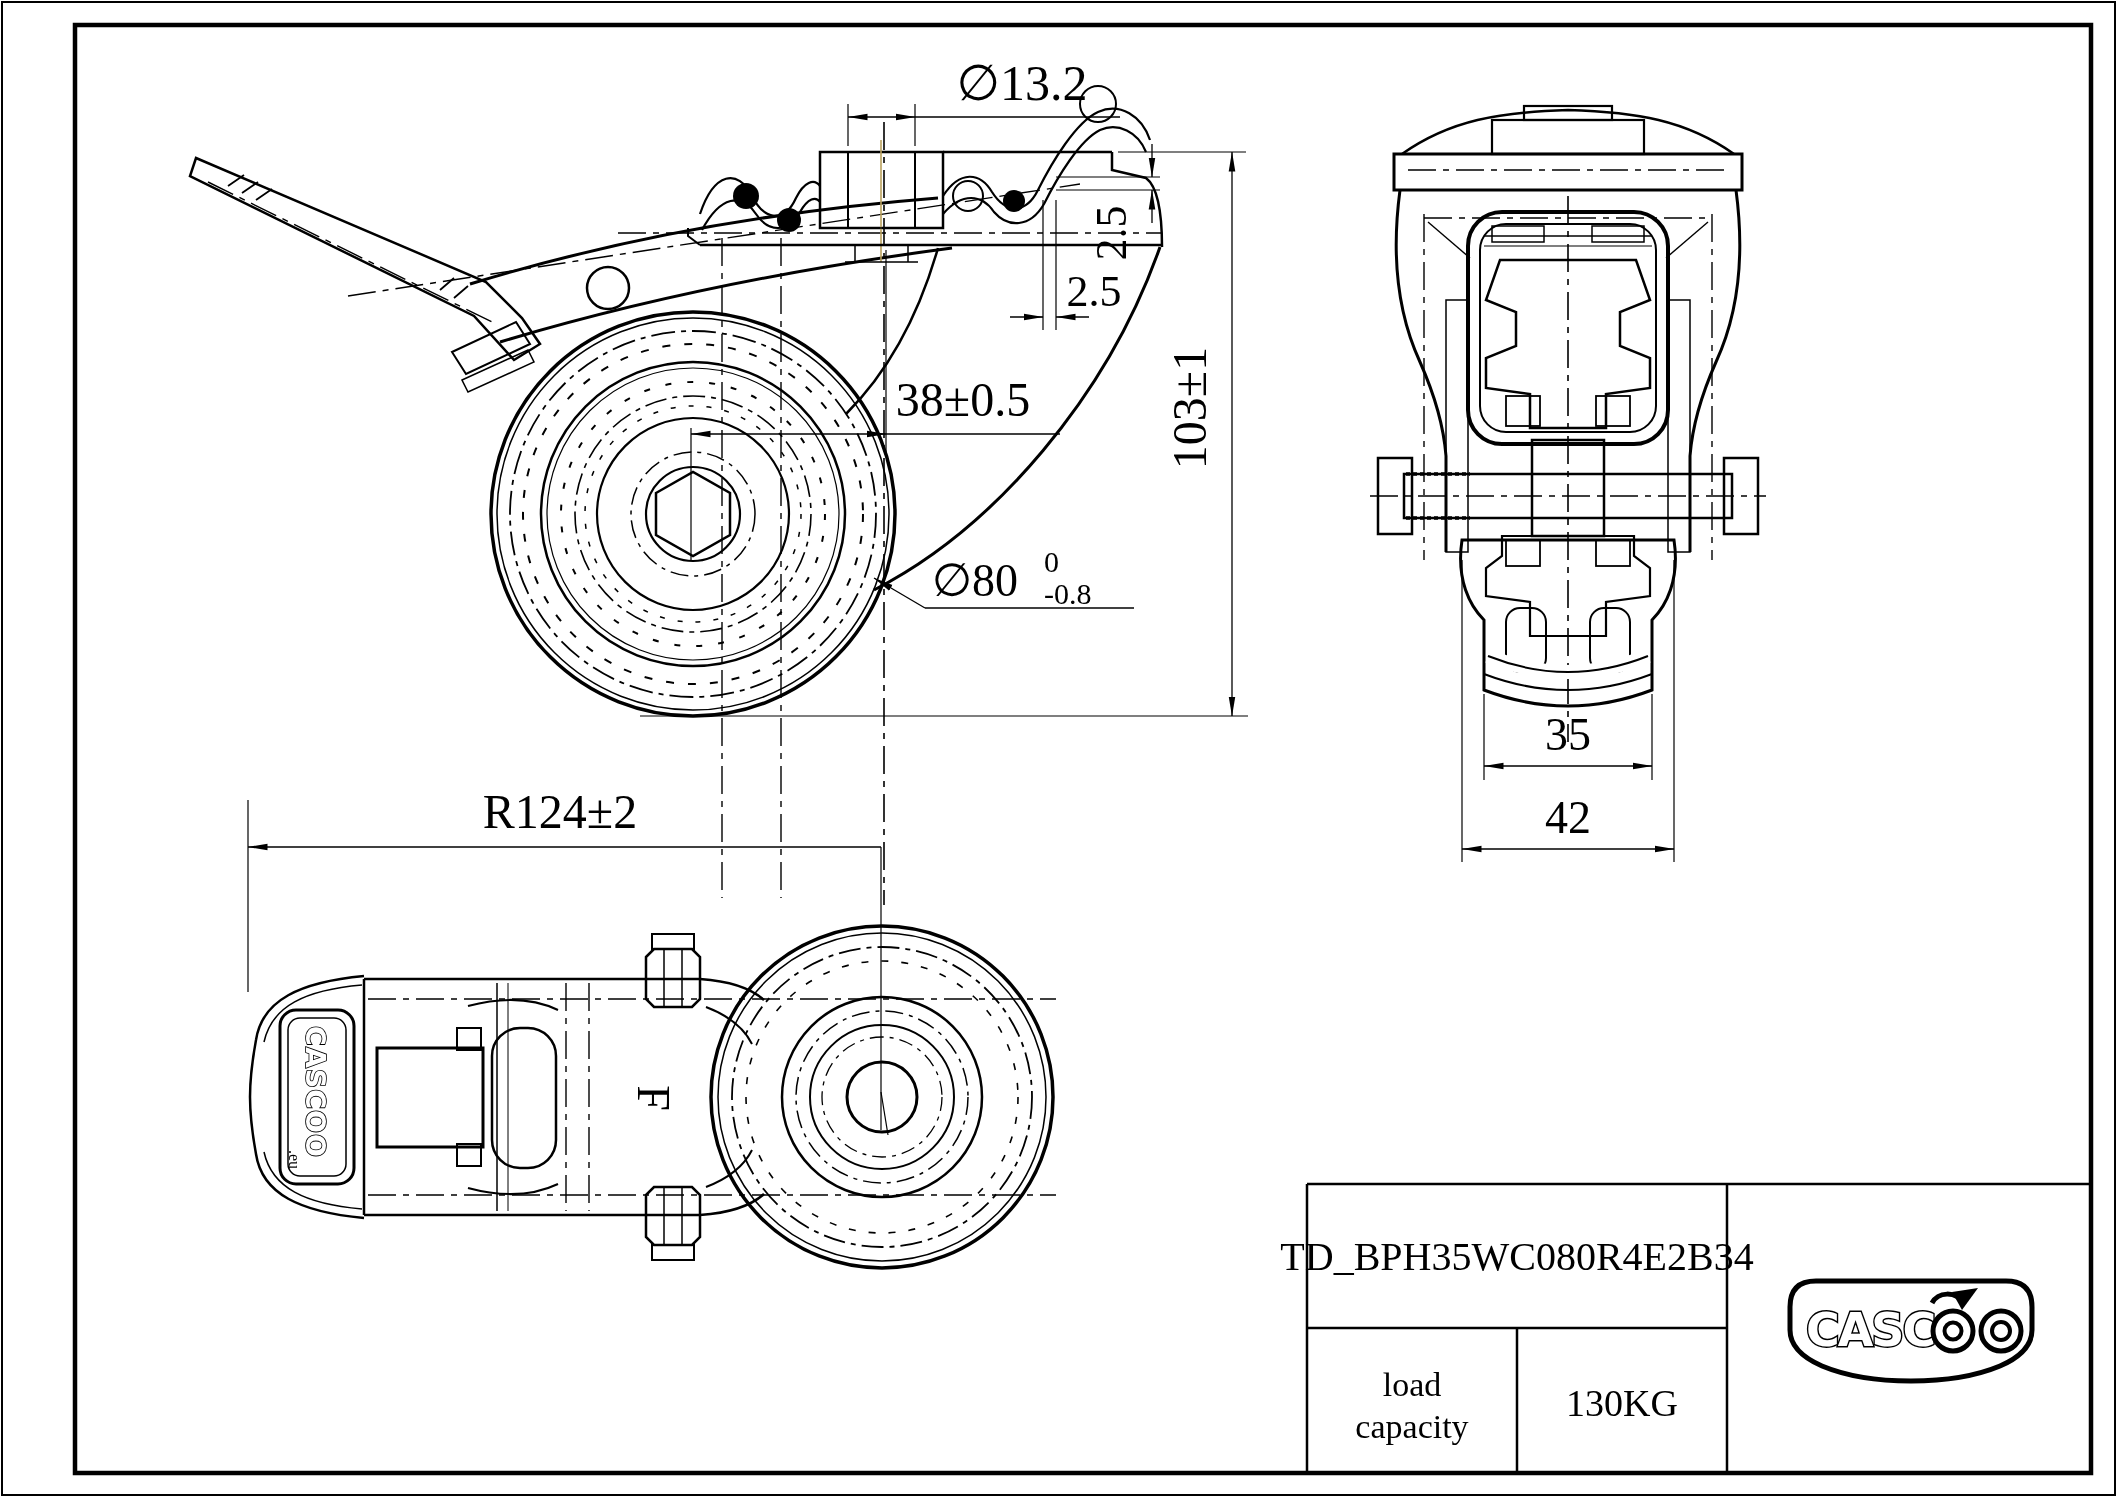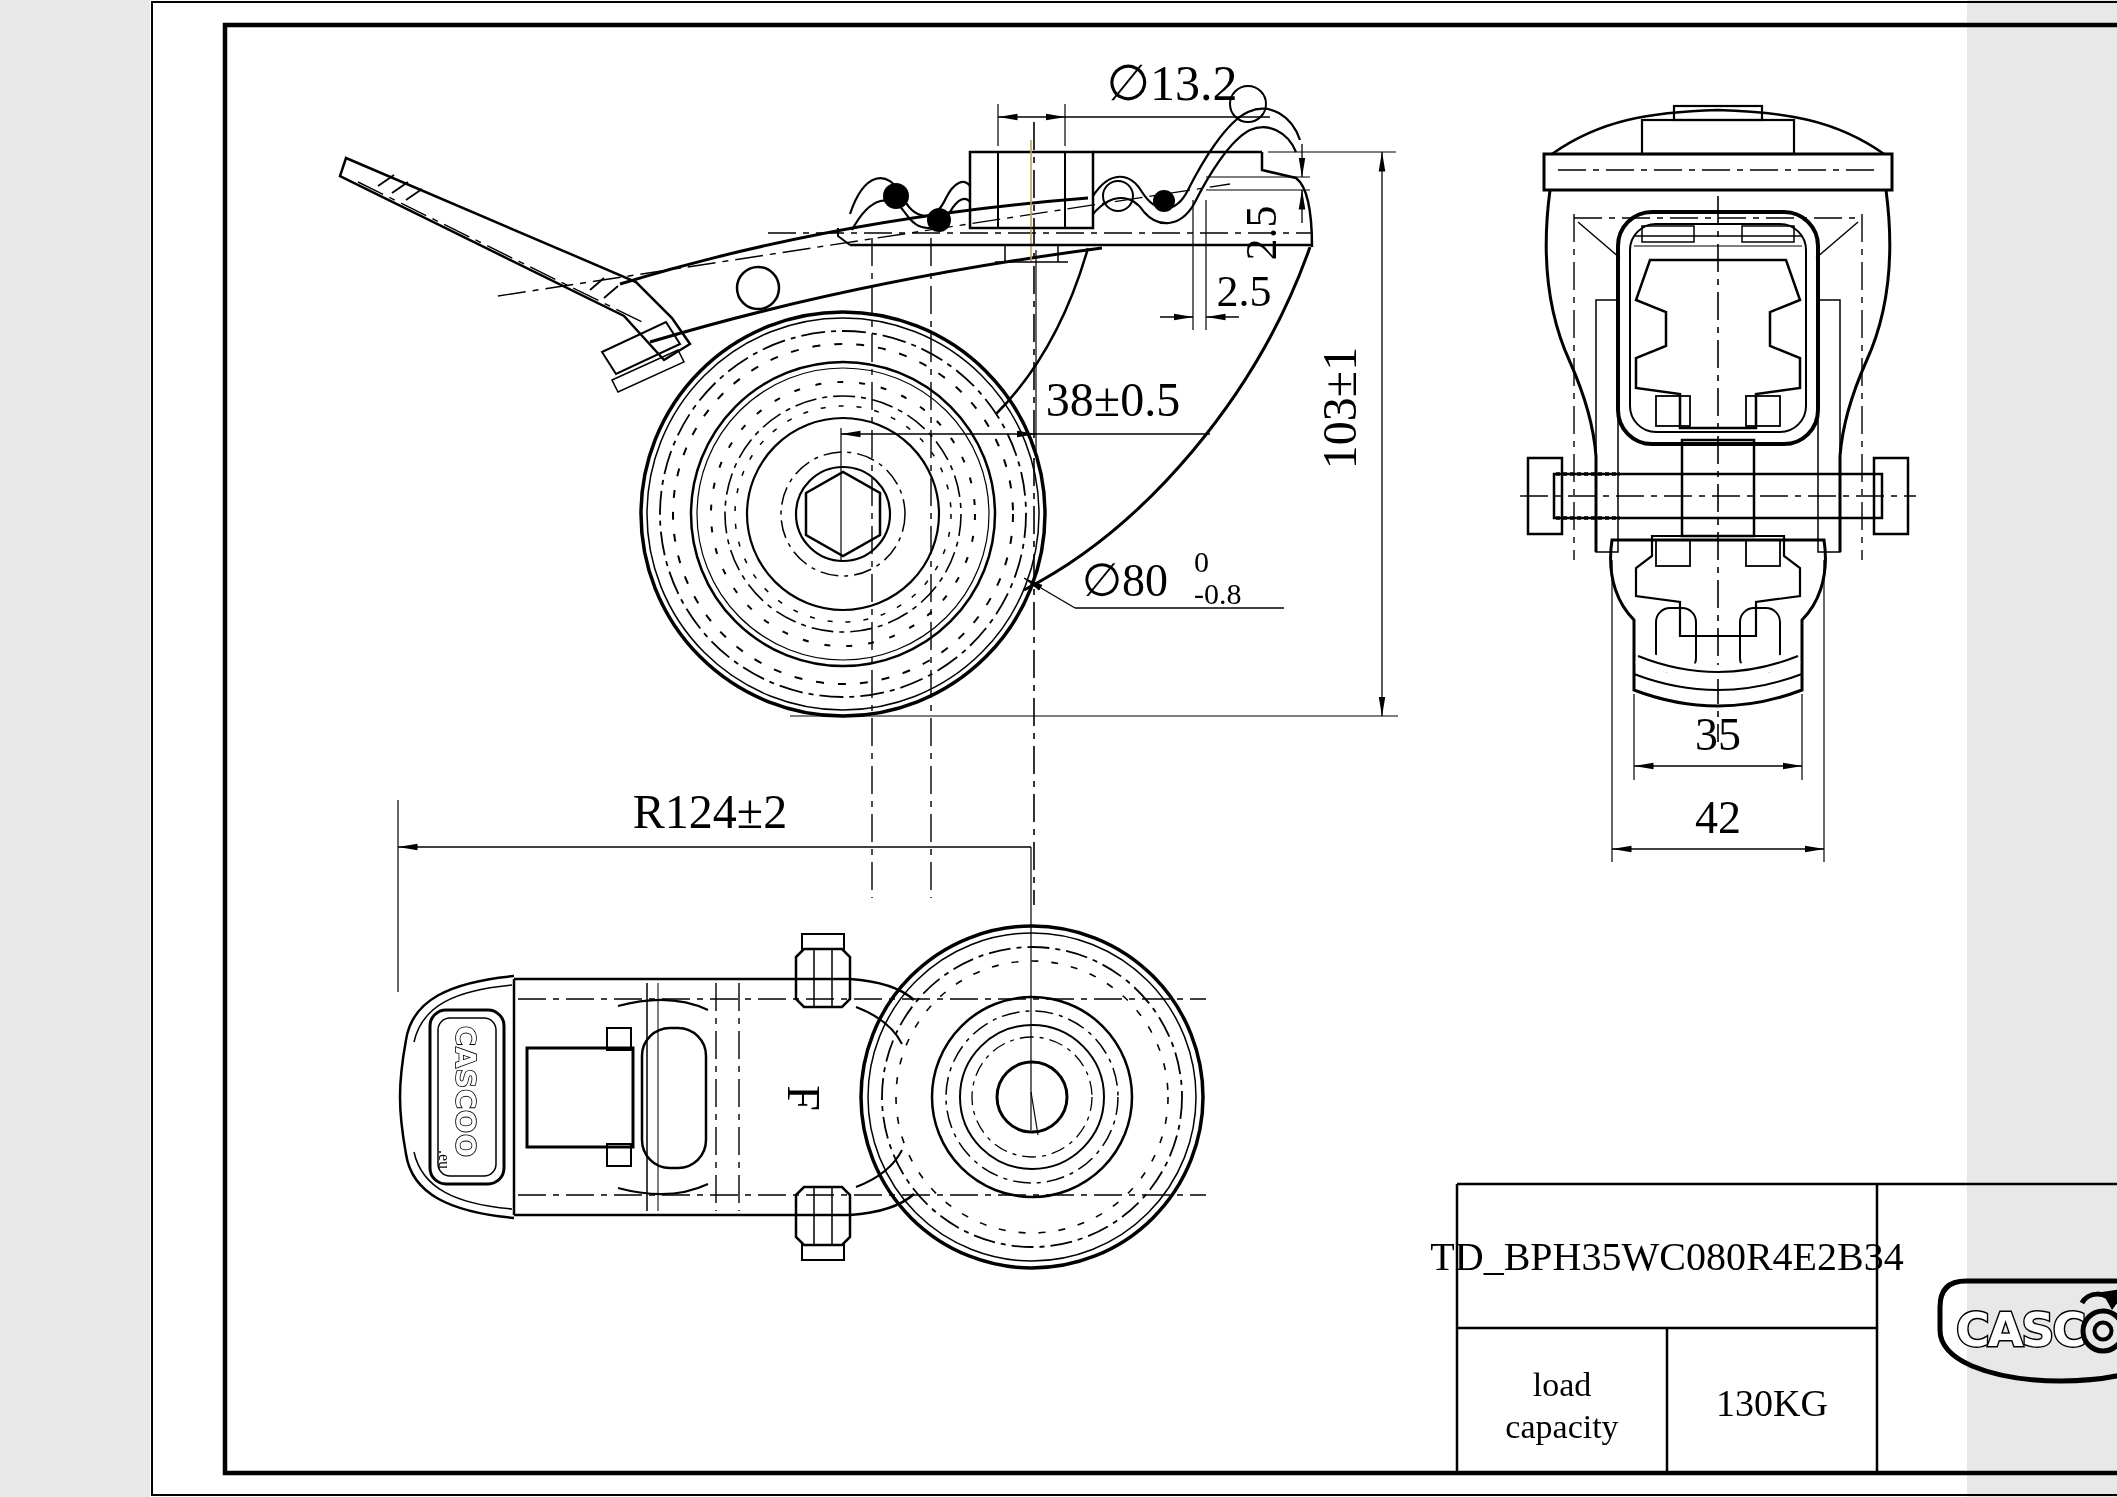--- a/index.html
+++ b/index.html
@@ -1,16 +1,16 @@
 <!DOCTYPE html>
 <html><head>
 <meta charset="utf-8">
 <style>
   html,body{margin:0;padding:0;background:#e8e8e8;}
-  #stage{width:1817px;height:1497px;background:#fff;position:relative;margin:0 auto;}
+  #stage{width:2117px;height:1497px;background:#fff;position:relative;margin:0 auto;}
   svg{display:block;}
   .ink{stroke:#000;fill:none;}
   .dimtxt{font-family:"Liberation Serif","DejaVu Serif",serif;fill:#000;}
   .sym{font-family:"DejaVu Sans",sans-serif;}
   .logo-out{font-family:"DejaVu Sans",sans-serif;font-weight:bold;fill:#fff;stroke:#000;paint-order:stroke;}
 </style>
 </head>
 <body>
 
 <div id="stage">

